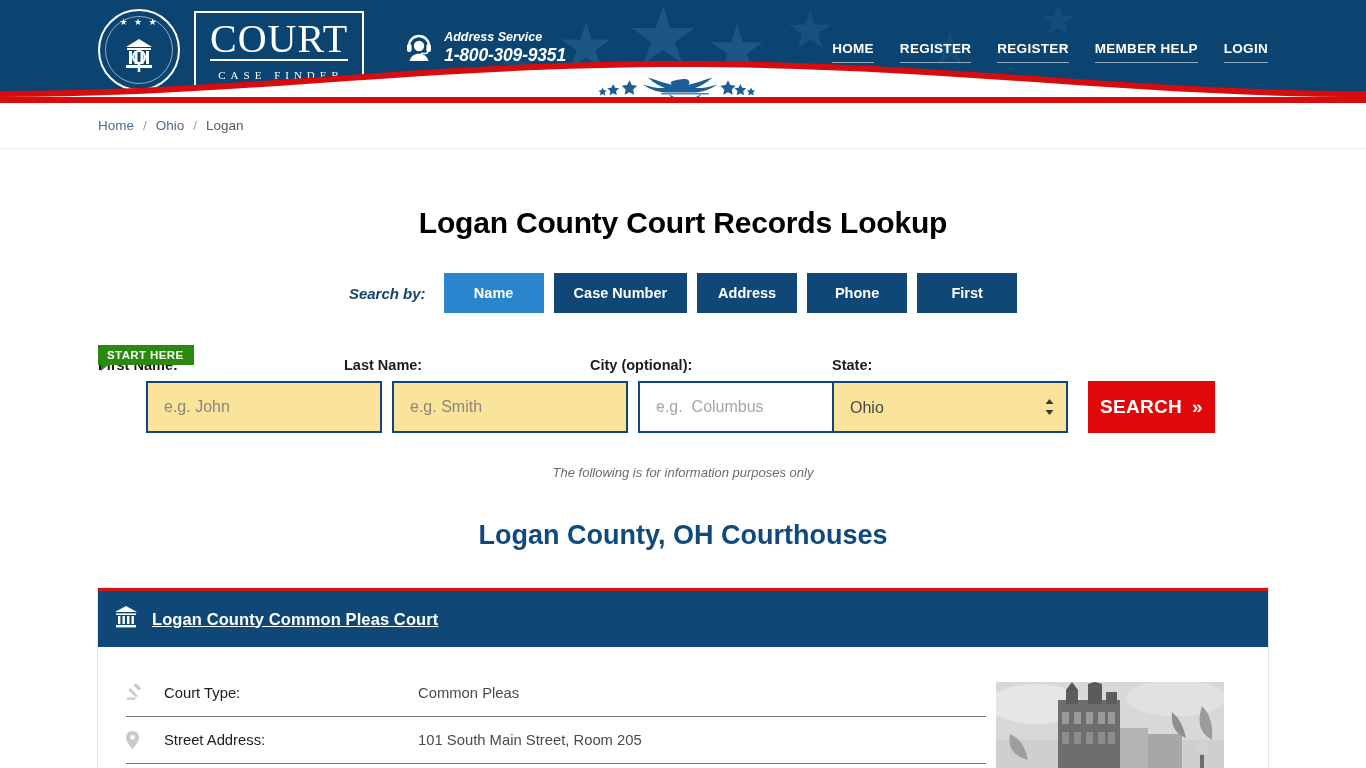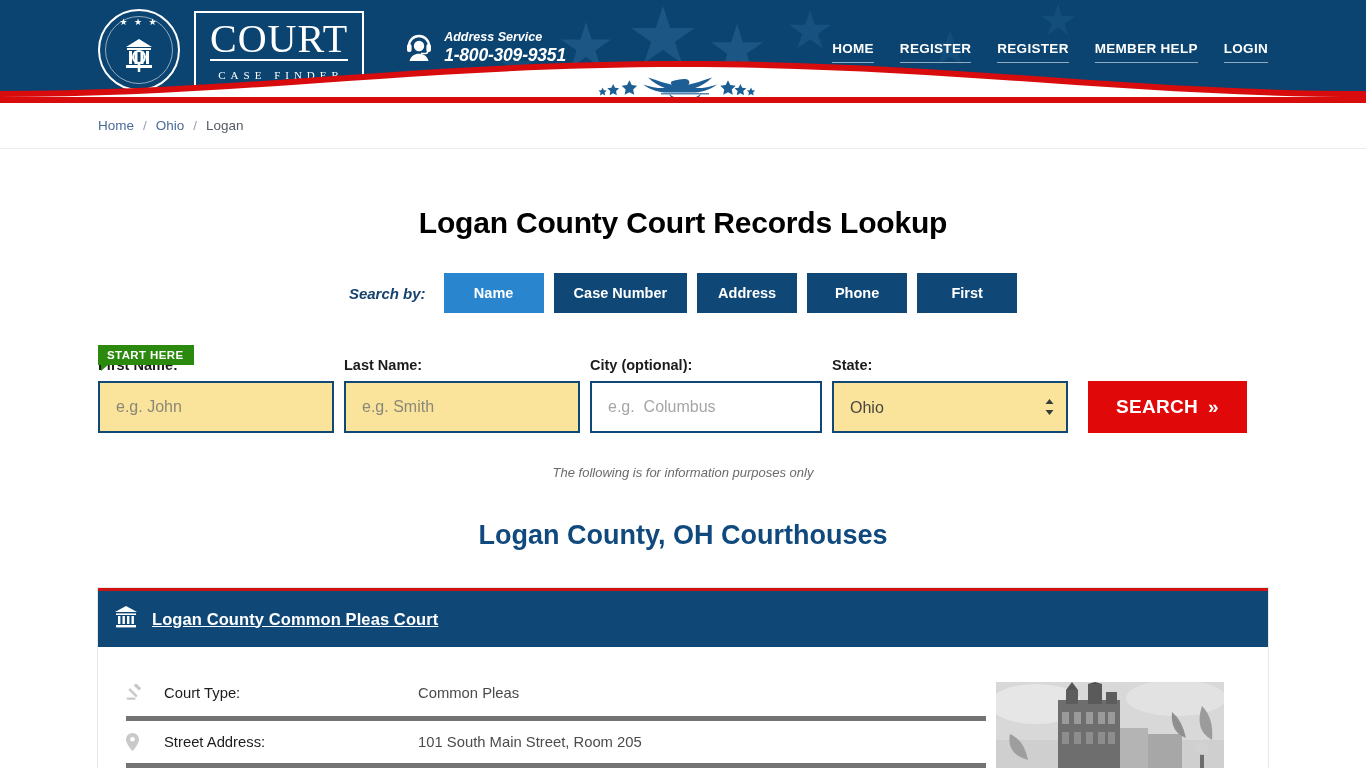--- a/index.html
+++ b/index.html
@@ -210,20 +210,21 @@
   .field-input {
     height: 52px;
     border: 2px solid #0f4877;
     background: #fae39a;
     font-size: 16px;
     color: #55524a;
     padding: 1px 16px;
     font-family: inherit;
     outline: none;
     width: 100%;
+    margin-left: 48px;
   }
   .field-input::placeholder { color: #8b8879; opacity: 1; }
   .field-input.plain { background: #ffffff; }
   .field-input.plain::placeholder { color: #a6a6a6; }
 
   .select-wrap { position: relative; width: 100%; }
   .field-select {
     height: 52px;
     width: 100%;
     border: 2px solid #0f4877;
@@ -238,21 +239,21 @@
   }
   .sel-arrows {
     position: absolute; right: 13px; top: 50%;
     transform: translateY(-50%);
     pointer-events: none;
     line-height: 0;
   }
 
   .search-btn {
     height: 52px;
-    padding: 0 28px;
+    padding: 0 12px;
     background: #e00808;
     color: #ffffff;
     border: none;
     font-family: inherit;
     font-size: 19px; font-weight: bold;
     letter-spacing: .3px;
     display: flex; align-items: center; gap: 10px;
     cursor: pointer;
     margin-left: 10px;
   }
@@ -295,21 +296,21 @@
     letter-spacing: .1px;
   }
   .card-body {
     display: flex;
     padding: 22px 28px 0 28px;
   }
   .info-list { flex: 1; max-width: 860px; }
   .info-row {
     display: flex; align-items: center;
     height: 47px;
-    border-top: 5px solid #737373;
+    border-top: 1px solid #737373;
     font-size: 14.8px;
   }
   .info-row:first-child { border-top: none; }
   .info-icon { width: 38px; flex: 0 0 auto; line-height: 0; }
   .info-key { width: 254px; color: #1c1c1c; font-weight: normal; flex: 0 0 auto; }
   .info-val { color: #4b4b4b; }
 
   .court-photo {
     width: 228px;
     flex: 0 0 auto;

